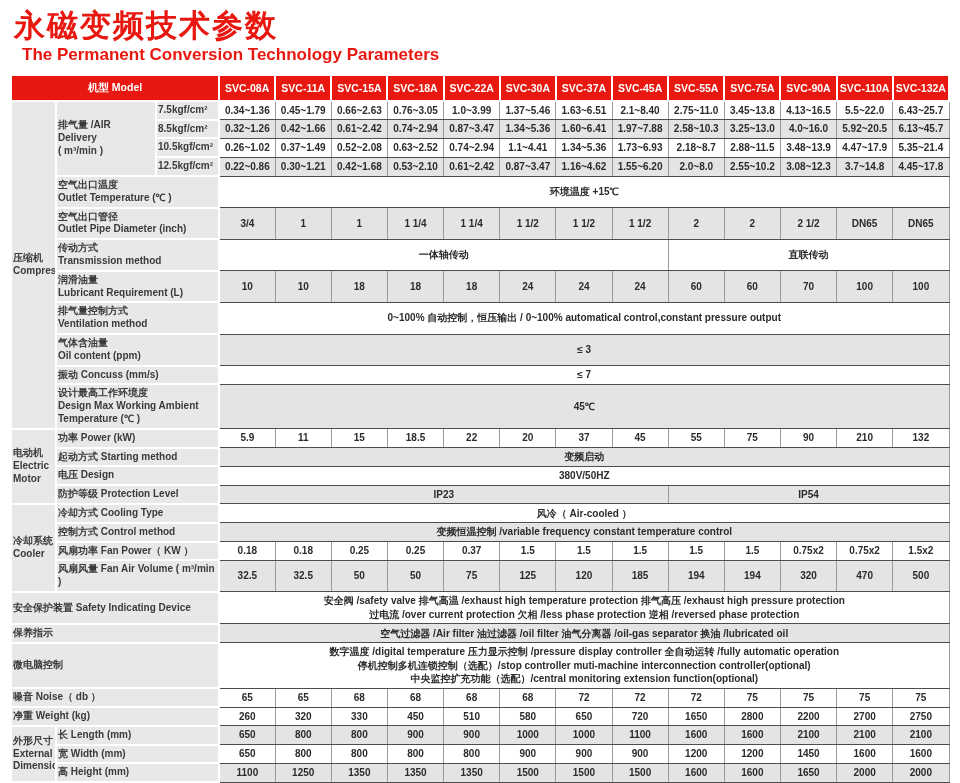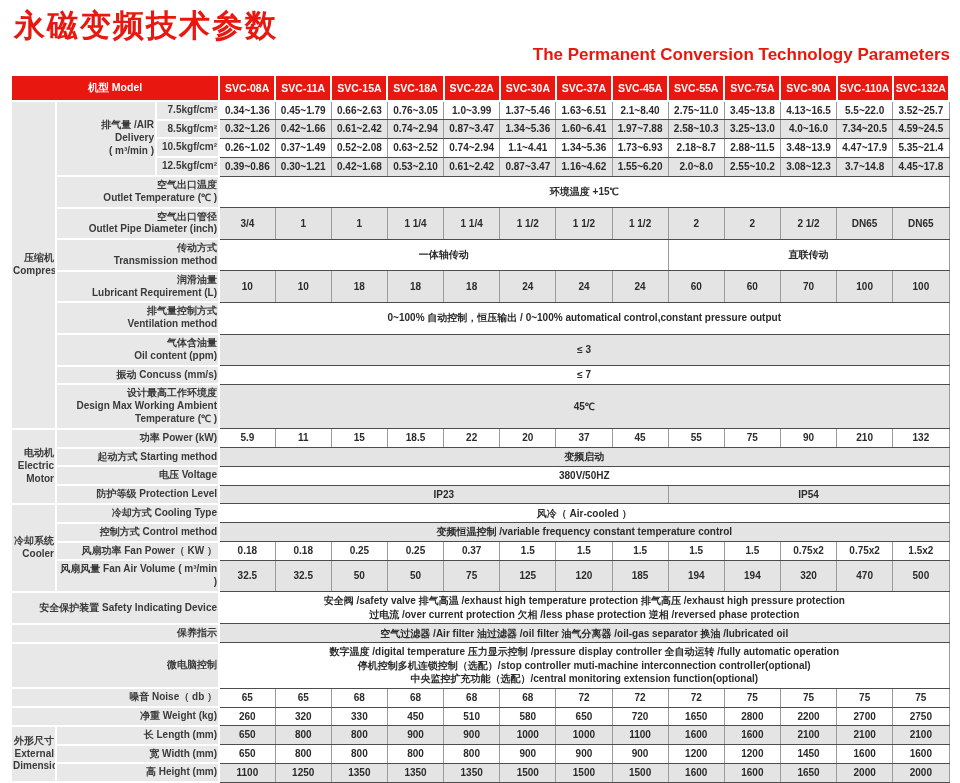--- a/index.html
+++ b/index.html
@@ -13,39 +13,38 @@
   .page { padding: 6px 10px 16px 10px; border-radius: 30px; }
   .title {
     color: var(--accent);
     font-size: 31px; font-weight: 700; letter-spacing: 2px;
     margin: 2px 0 0 4px; line-height: 1.15;
   }
   .subtitle {
     color: var(--accent);
     font-size: 17px; font-weight: 700;
     margin: 1px 0 9px 12px;
-    text-align: right;
   }
   table.spec {
     border-collapse: collapse; table-layout: fixed;
     width: 940px;
   }
   table.spec th {
     background: var(--accent); color: #fff;
     font-size: 10.5px; font-weight: 700;
     height: 26px; padding: 1px;
     border: 2px solid #fff;
     vertical-align: middle;
     overflow: hidden;
   }
   td.grp, td.lab, td.sub {
     background: #e8e8e8;
     border: 2px solid #fff;
     font-size: 10px; font-weight: 700; color: #3a3a3a;
-    text-align: right; vertical-align: middle;
+    text-align: left; vertical-align: middle;
     padding: 2px 1px;
     white-space: pre-line; line-height: 1.28;
     overflow: hidden;
   }
   td.dat {
     background: #fff;
     border-top: 1px solid #4d4d4d; border-bottom: 1px solid #4d4d4d;
     border-left: 1px solid #9b9b9b; border-right: 1px solid #9b9b9b;
     font-size: 10px; font-weight: 700; color: #2b2b2b;
     text-align: center; vertical-align: middle;
@@ -112,57 +111,57 @@
           <td class="dat">0.66~2.63</td>
           <td class="dat">0.76~3.05</td>
           <td class="dat">1.0~3.99</td>
           <td class="dat">1.37~5.46</td>
           <td class="dat">1.63~6.51</td>
           <td class="dat">2.1~8.40</td>
           <td class="dat">2.75~11.0</td>
           <td class="dat">3.45~13.8</td>
           <td class="dat">4.13~16.5</td>
           <td class="dat">5.5~22.0</td>
-          <td class="dat">3.52~25.7</td>
+          <td class="dat">6.43~25.7</td>
         </tr>
         <tr class="shaded">
           <td class="sub">8.5kgf/cm²</td>
           <td class="dat">0.32~1.26</td>
           <td class="dat">0.42~1.66</td>
           <td class="dat">0.61~2.42</td>
           <td class="dat">0.74~2.94</td>
           <td class="dat">0.87~3.47</td>
           <td class="dat">1.34~5.36</td>
           <td class="dat">1.60~6.41</td>
           <td class="dat">1.97~7.88</td>
           <td class="dat">2.58~10.3</td>
           <td class="dat">3.25~13.0</td>
           <td class="dat">4.0~16.0</td>
-          <td class="dat">7.34~20.5</td>
-          <td class="dat">4.59~24.5</td>
+          <td class="dat">5.92~20.5</td>
+          <td class="dat">6.13~45.7</td>
         </tr>
         <tr>
           <td class="sub">10.5kgf/cm²</td>
           <td class="dat">0.26~1.02</td>
           <td class="dat">0.37~1.49</td>
           <td class="dat">0.52~2.08</td>
           <td class="dat">0.63~2.52</td>
           <td class="dat">0.74~2.94</td>
           <td class="dat">1.1~4.41</td>
           <td class="dat">1.34~5.36</td>
           <td class="dat">1.73~6.93</td>
           <td class="dat">2.18~8.7</td>
           <td class="dat">2.88~11.5</td>
           <td class="dat">3.48~13.9</td>
           <td class="dat">4.47~17.9</td>
           <td class="dat">5.35~21.4</td>
         </tr>
         <tr class="shaded">
           <td class="sub">12.5kgf/cm²</td>
-          <td class="dat">0.39~0.86</td>
+          <td class="dat">0.22~0.86</td>
           <td class="dat">0.30~1.21</td>
           <td class="dat">0.42~1.68</td>
           <td class="dat">0.53~2.10</td>
           <td class="dat">0.61~2.42</td>
           <td class="dat">0.87~3.47</td>
           <td class="dat">1.16~4.62</td>
           <td class="dat">1.55~6.20</td>
           <td class="dat">2.0~8.0</td>
           <td class="dat">2.55~10.2</td>
           <td class="dat">3.08~12.3</td>
@@ -250,21 +249,21 @@
           <td class="dat">75</td>
           <td class="dat">90</td>
           <td class="dat">210</td>
           <td class="dat">132</td>
         </tr>
         <tr class="shaded">
           <td class="lab" colspan="2">起动方式 Starting method</td>
           <td class="dat" colspan="13">变频启动</td>
         </tr>
         <tr>
-          <td class="lab" colspan="2">电压 Voltage</td>
+          <td class="lab" colspan="2">电压 Design</td>
           <td class="dat" colspan="13">380V/50HZ</td>
         </tr>
         <tr class="shaded">
           <td class="lab" colspan="2">防护等级 Protection Level</td>
           <td class="dat" colspan="8">IP23</td>
           <td class="dat" colspan="5">IP54</td>
         </tr>
         <tr>
           <td class="grp" rowspan="4">冷却系统
 Cooler</td>

